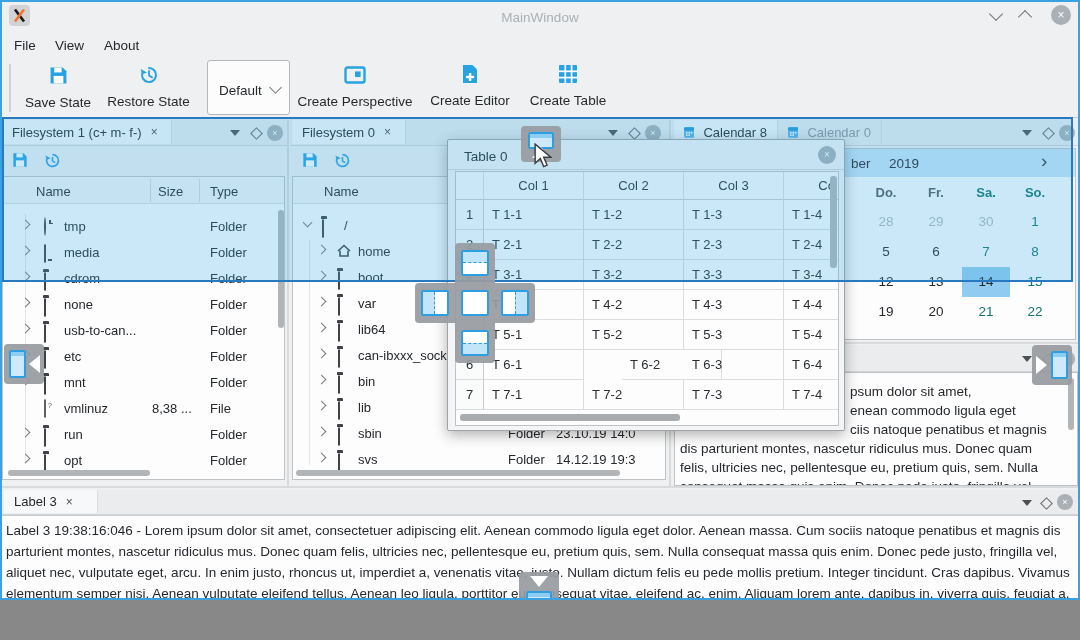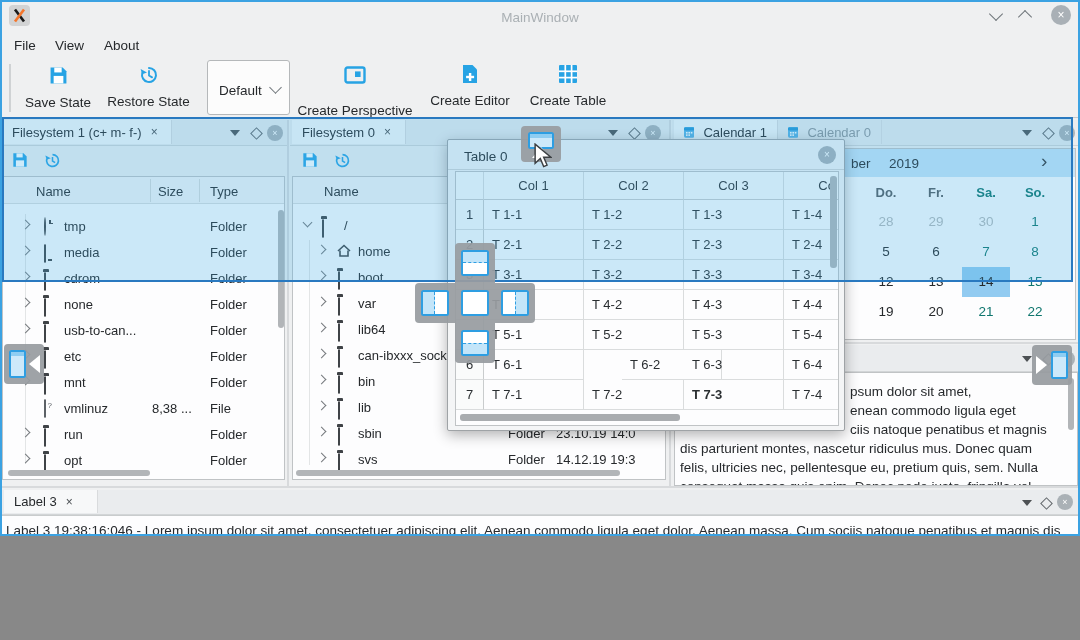--- a/index.html
+++ b/index.html
@@ -1,16 +1,16 @@
 <!DOCTYPE html>
 <html><head>
 <meta charset="utf-8">
 <style>
   html,body{margin:0;padding:0;background:#888;}
-  #root{position:relative;width:1080px;height:536px;background:#eff0f1;overflow:hidden;
+  #root{position:relative;width:1080px;height:600px;background:#eff0f1;overflow:hidden;
         font-family:"Liberation Sans","DejaVu Sans",sans-serif;color:#26292c;}
   .ab{position:absolute;}
   .tx{font-size:13px;line-height:17px;white-space:nowrap;}
   .tx14{font-size:13.5px;line-height:19px;white-space:nowrap;}
   .gray{color:#8f969b;} .dim{color:#aab0b4;}
   
   .winborder{position:absolute;inset:0;box-shadow:inset 0 0 0 2px #3ba2e2;z-index:45;pointer-events:none;}
   
   .wchev{width:9px;height:9px;border-left:1.8px solid #70767b;border-bottom:1.8px solid #70767b;}
   .down{transform:rotate(-45deg);} .up{transform:rotate(135deg);}
@@ -109,21 +109,21 @@
     <div class="ab" style="left:207px;top:2px;width:83px;height:55px;background:#fcfcfc;border:1px solid #b5b8ba;border-radius:3px;box-sizing:border-box;">
       <span class="ab tx14" style="left:11px;top:20px;">Default</span>
       <span class="ab wchev down" style="left:63px;top:22px;width:8px;height:8px;"></span>
     </div>
 
     <div class="ab" style="left:297px;top:4px;width:116px;height:54px;text-align:center;">
       <svg width="22" height="18" viewBox="0 0 22 18" style="margin-top:4px;">
         <rect x="1.5" y="1.5" width="19" height="15" rx="2" fill="none" stroke="#27a3e4" stroke-width="2.4"></rect>
         <rect x="11" y="5.4" width="5.6" height="5.6" fill="#27a3e4"></rect>
       </svg>
-      <div class="tx14" style="margin-top:13px;">Create Perspective</div>
+      <div class="tx14" style="margin-top:4px;">Create Perspective</div>
     </div>
 
     <div class="ab" style="left:424px;top:4px;width:92px;height:54px;text-align:center;">
       <svg width="16" height="20" viewBox="0 0 16 20" style="margin-top:2px;">
         <path d="M1 1 h9.5 l4.5 4.5 V19 H1 z" fill="#27a3e4"></path>
         <rect x="6.9" y="9" width="2.4" height="8" fill="#fff"></rect>
         <rect x="4.1" y="11.8" width="8" height="2.4" fill="#fff"></rect>
       </svg>
       <div class="tx14" style="margin-top:3px;">Create Editor</div>
     </div>
@@ -338,21 +338,21 @@
           <rect width="13" height="13" rx="2" fill="#5ab5e8"></rect>
           <rect width="13" height="4" rx="1.5" fill="#2196d6"></rect>
           <g fill="#fff">
             <rect x="2.5" y="5.8" width="2" height="2"></rect>
             <rect x="5.5" y="5.8" width="2" height="2"></rect>
             <rect x="8.5" y="5.8" width="2" height="2"></rect>
             <rect x="2.5" y="8.8" width="2" height="2"></rect>
             <rect x="5.5" y="8.8" width="2" height="2"></rect>
           </g>
         </svg>
-      <span class="tx">Calendar 1</span>
+      <span class="tx">Calendar 8</span>
     </div>
     <div class="tab inactive" style="left:106px;width:104px;">
       <svg width="13" height="13" viewBox="0 0 13 13">
           <rect width="13" height="13" rx="2" fill="#5ab5e8"></rect>
           <rect width="13" height="4" rx="1.5" fill="#2196d6"></rect>
           <g fill="#fff">
             <rect x="2.5" y="5.8" width="2" height="2"></rect>
             <rect x="5.5" y="5.8" width="2" height="2"></rect>
             <rect x="8.5" y="5.8" width="2" height="2"></rect>
             <rect x="2.5" y="8.8" width="2" height="2"></rect>
@@ -475,21 +475,21 @@
 
       <div class="tcell tnum" style="left:0;top:178px;width:28px;height:30px;">6</div>
       <div class="tcell tdata" style="left:28px;top:178px;width:100px;height:30px;">T 6-1</div>
       <div class="tcell tdata" style="left:128px;top:178px;width:100px;height:30px;margin-left:38px;">T 6-2</div>
       <div class="tcell tdata" style="left:228px;top:178px;width:100px;height:30px;">T 6-3</div>
       <div class="tcell tdata" style="left:328px;top:178px;width:100px;height:30px;">T 6-4</div>
 
       <div class="tcell tnum" style="left:0;top:208px;width:28px;height:30px;">7</div>
       <div class="tcell tdata" style="left:28px;top:208px;width:100px;height:30px;">T 7-1</div>
       <div class="tcell tdata" style="left:128px;top:208px;width:100px;height:30px;">T 7-2</div>
-      <div class="tcell tdata" style="left:228px;top:208px;width:100px;height:30px;font-weight:bold;">T 7-3</div>
+      <div class="tcell tdata" style="left:228px;top:208px;width:100px;height:30px;">T 7-3</div>
       <div class="tcell tdata" style="left:328px;top:208px;width:100px;height:30px;">T 7-4</div>
 
       <span class="ab sh" style="left:374px;top:4px;width:7px;height:92px;"></span>
       <span class="ab sh" style="left:4px;top:242px;width:220px;height:7px;background:#a9acaf;"></span>
     </div>
   </div>
 
   <div class="preview"></div>
   <div class="winborder"></div>
 

